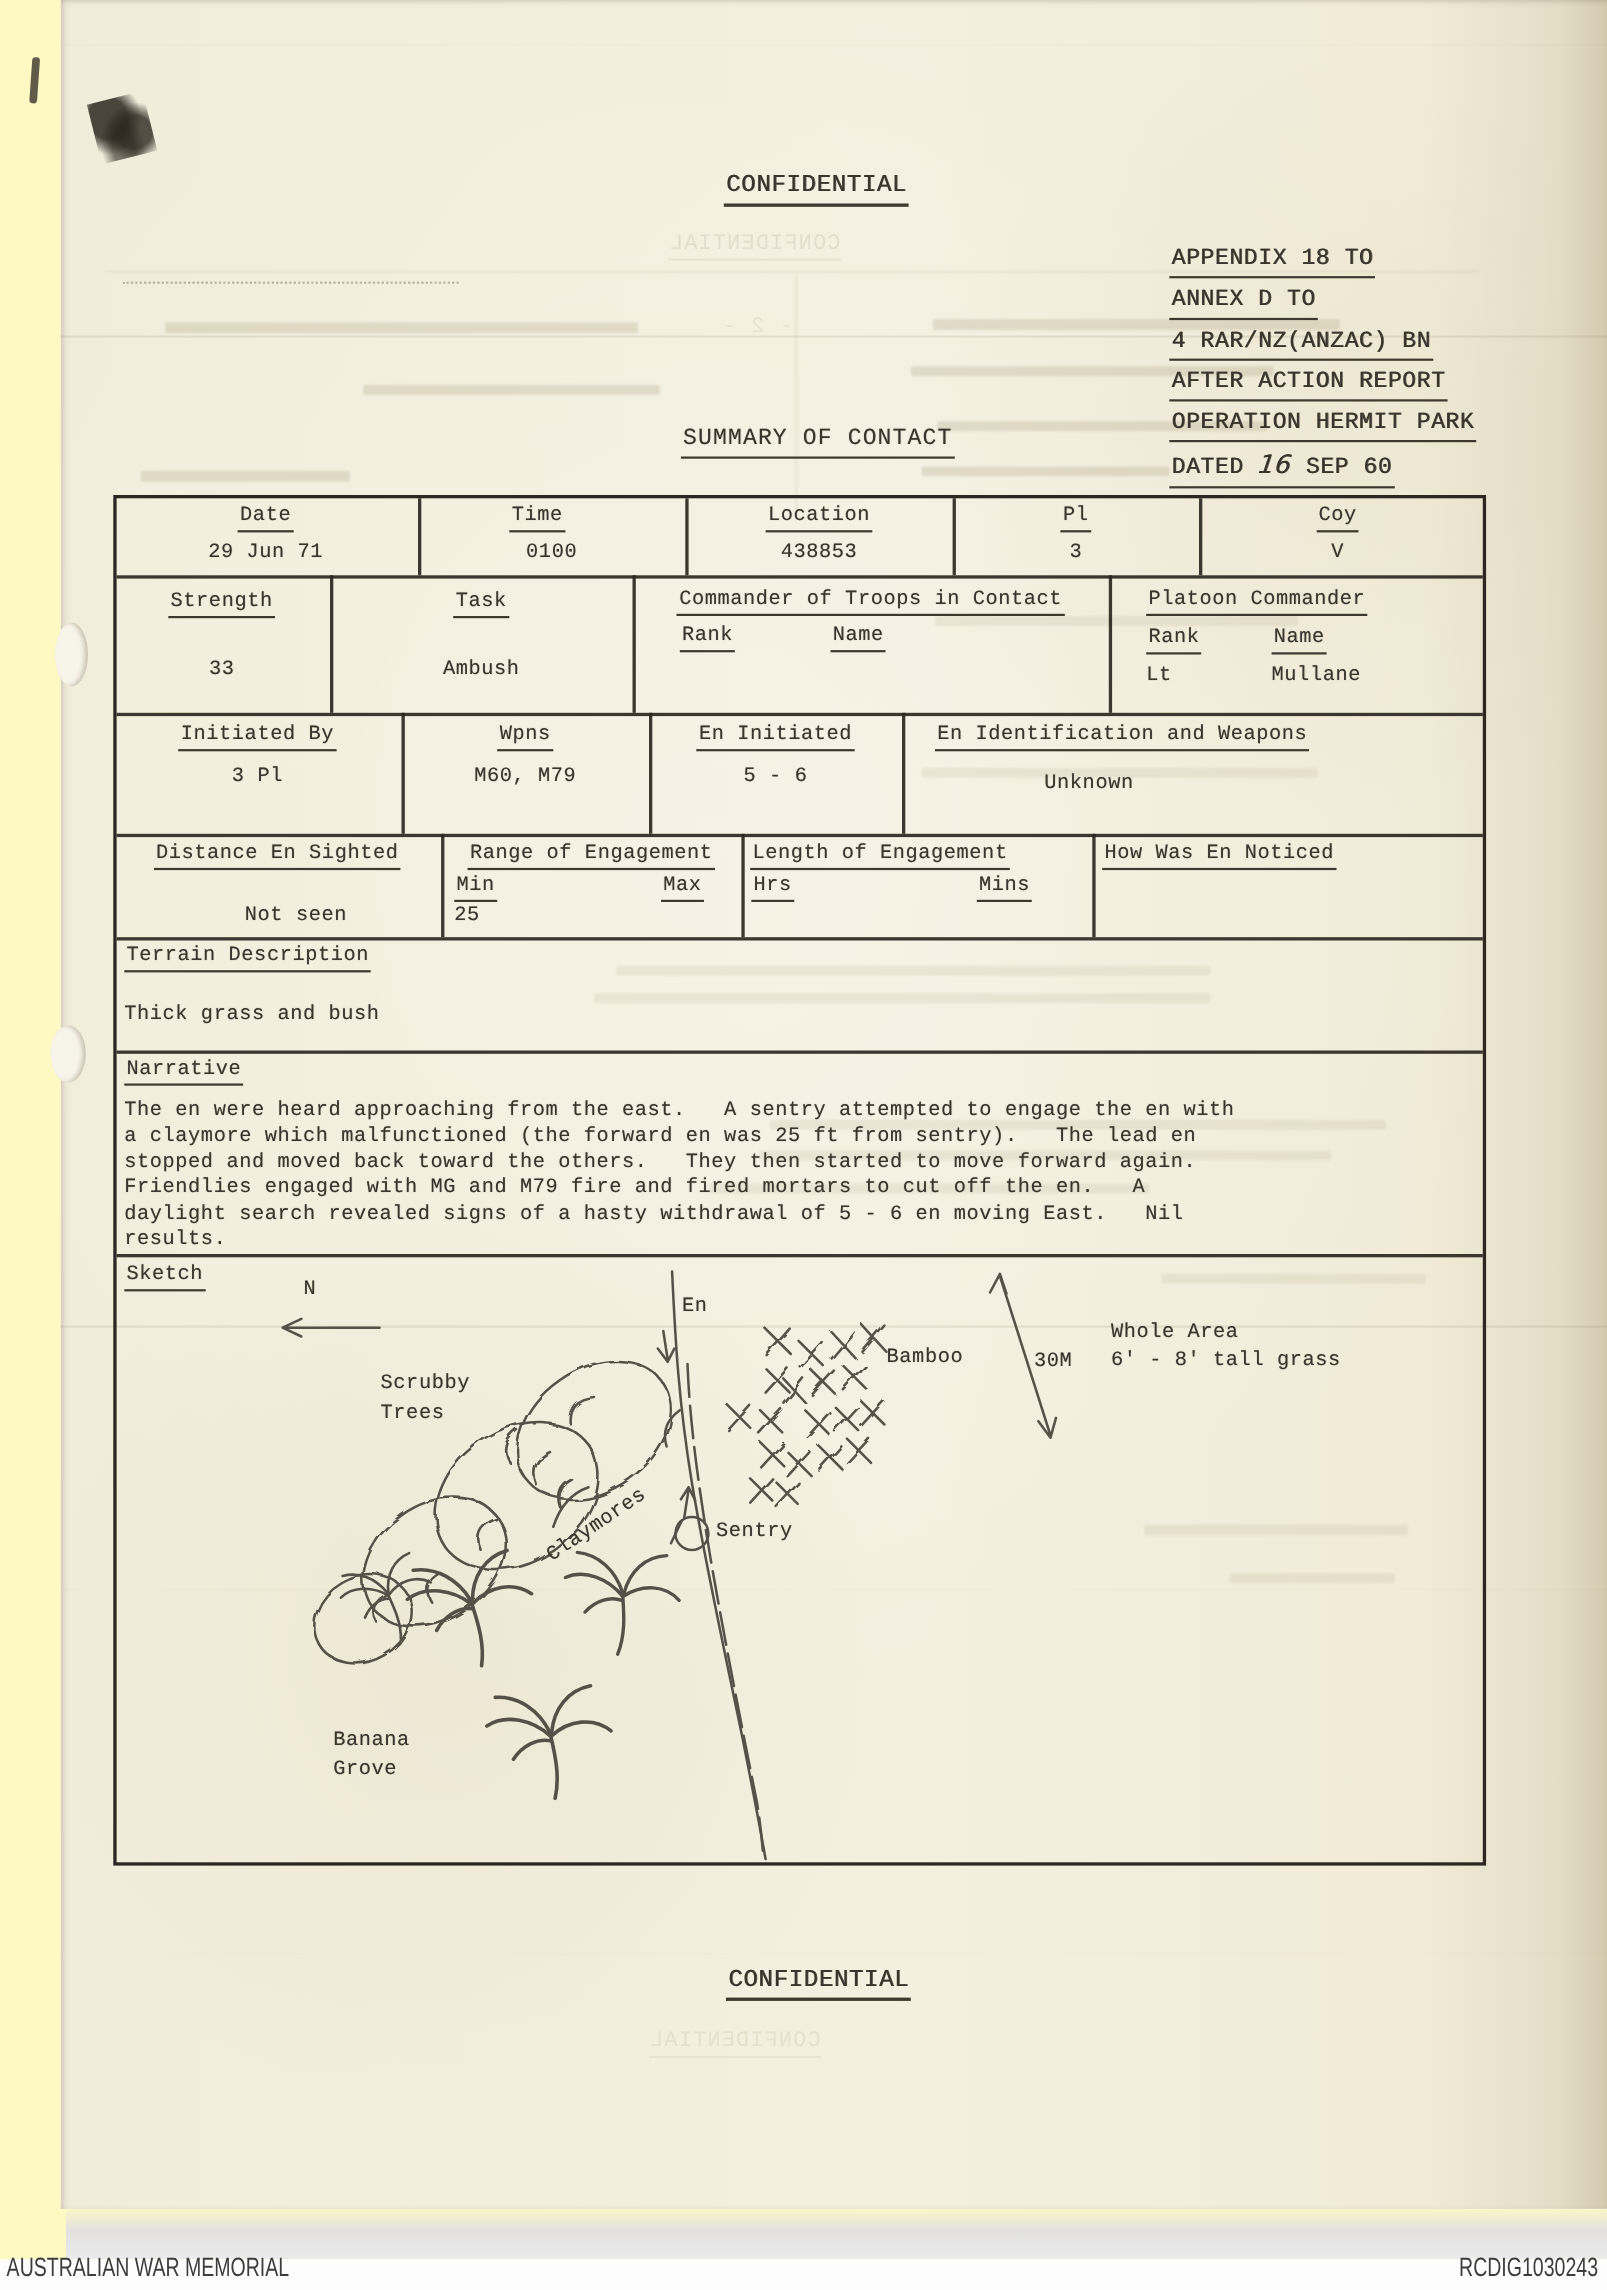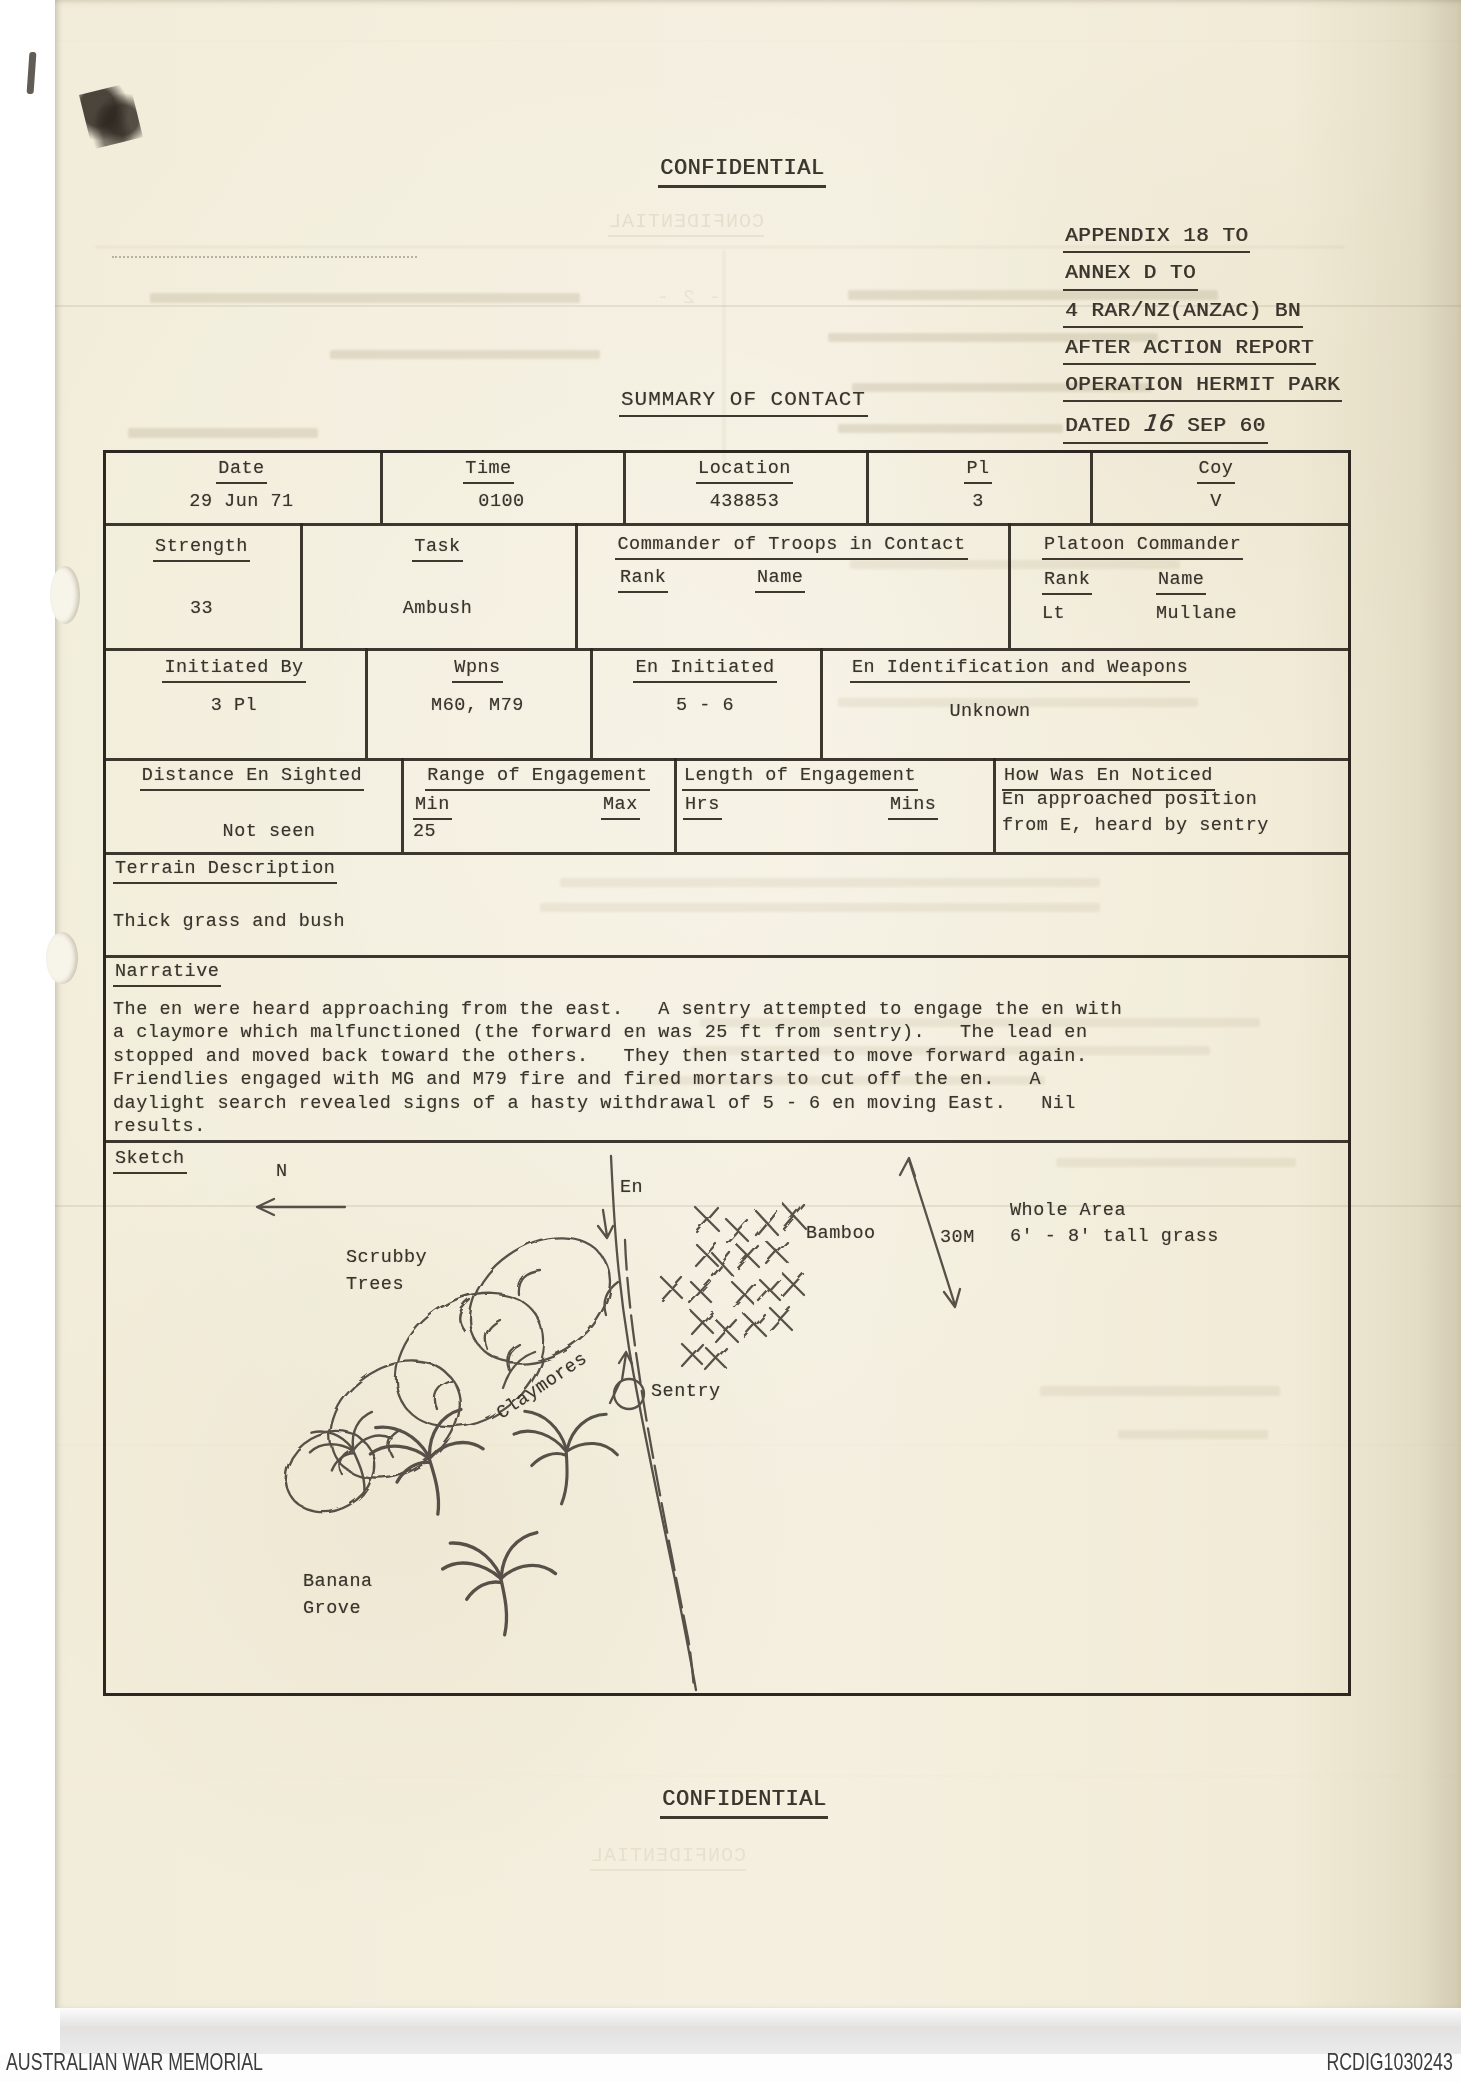--- a/index.html
+++ b/index.html
@@ -1,16 +1,16 @@
 <!DOCTYPE html>
 <html><head>
 <meta charset="utf-8">
 <style>
   html,body{margin:0;padding:0;background:#e9e9e9;}
-  .page{position:relative;width:1461px;height:2082px;background:#ffffff;overflow:hidden;
+  .page{position:relative;width:1461px;height:2082px;background:#fef9c3;overflow:hidden;
         font-family:"Liberation Mono","DejaVu Sans Mono",monospace;text-decoration:underline;}
   .paper{position:absolute;left:55px;top:0;width:1406px;height:2008px;
          background:
            radial-gradient(90% 70% at 42% 38%, rgba(255,255,255,.22), transparent 60%),
            radial-gradient(40% 30% at 25% 75%, rgba(200,185,150,.12), transparent 70%),
            radial-gradient(35% 25% at 80% 20%, rgba(205,190,155,.10), transparent 70%),
            linear-gradient(90deg,#f2edda 0%,#f4efdf 55%,#f1ebd7 88%,#e4ddc6 97%,#d2cab1 100%);
          box-shadow: inset 5px 0 9px -5px rgba(90,80,60,.40), inset 0 4px 7px -4px rgba(90,80,60,.25);}
   .t{position:absolute;font-size:18.5px;line-height:1.25;color:#39342c;letter-spacing:.5px;
      text-shadow:0 0 1px rgba(57,52,44,.42);white-space:nowrap;}
@@ -152,22 +152,20 @@
   <div class="t ctr" style="left:103px;top:764px;width:298px"><span class="u">Distance En Sighted</span></div>
   <div class="t ctr" style="left:401px;top:764px;width:273px"><span class="u">Range of Engagement</span></div>
   <div class="t" style="left:413px;top:793px"><span class="u">Min</span></div>
   <div class="t" style="left:601px;top:793px"><span class="u">Max</span></div>
   <div class="t" style="left:682px;top:764px"><span class="u">Length of Engagement</span></div>
   <div class="t" style="left:683px;top:793px"><span class="u">Hrs</span></div>
   <div class="t" style="left:888px;top:793px"><span class="u">Mins</span></div>
   <div class="t" style="left:1002px;top:764px"><span class="u">How Was En Noticed</span></div>
   <div class="t ctr" style="left:103px;top:820px;width:332px">Not seen</div>
   <div class="t" style="left:413px;top:820px">25</div>
-  <div class="t pre" style="left:1002px;top:787px;line-height:25.5px;white-space:pre">En approached position
-from E, heard by sentry</div>
 
   <div class="t" style="left:113px;top:857px"><span class="u">Terrain Description</span></div>
   <div class="t" style="left:113px;top:910px">Thick grass and bush</div>
 
   <div class="t" style="left:113px;top:960px"><span class="u">Narrative</span></div>
   <div class="t pre" style="left:113px;top:998px;width:1230px;line-height:23.4px;white-space:pre-wrap">The en were heard approaching from the east.   A sentry attempted to engage the en with
 a claymore which malfunctioned (the forward en was 25 ft from sentry).   The lead en
 stopped and moved back toward the others.   They then started to move forward again.
 Friendlies engaged with MG and M79 fire and fired mortars to cut off the en.   A
 daylight search revealed signs of a hasty withdrawal of 5 - 6 en moving East.   Nil

